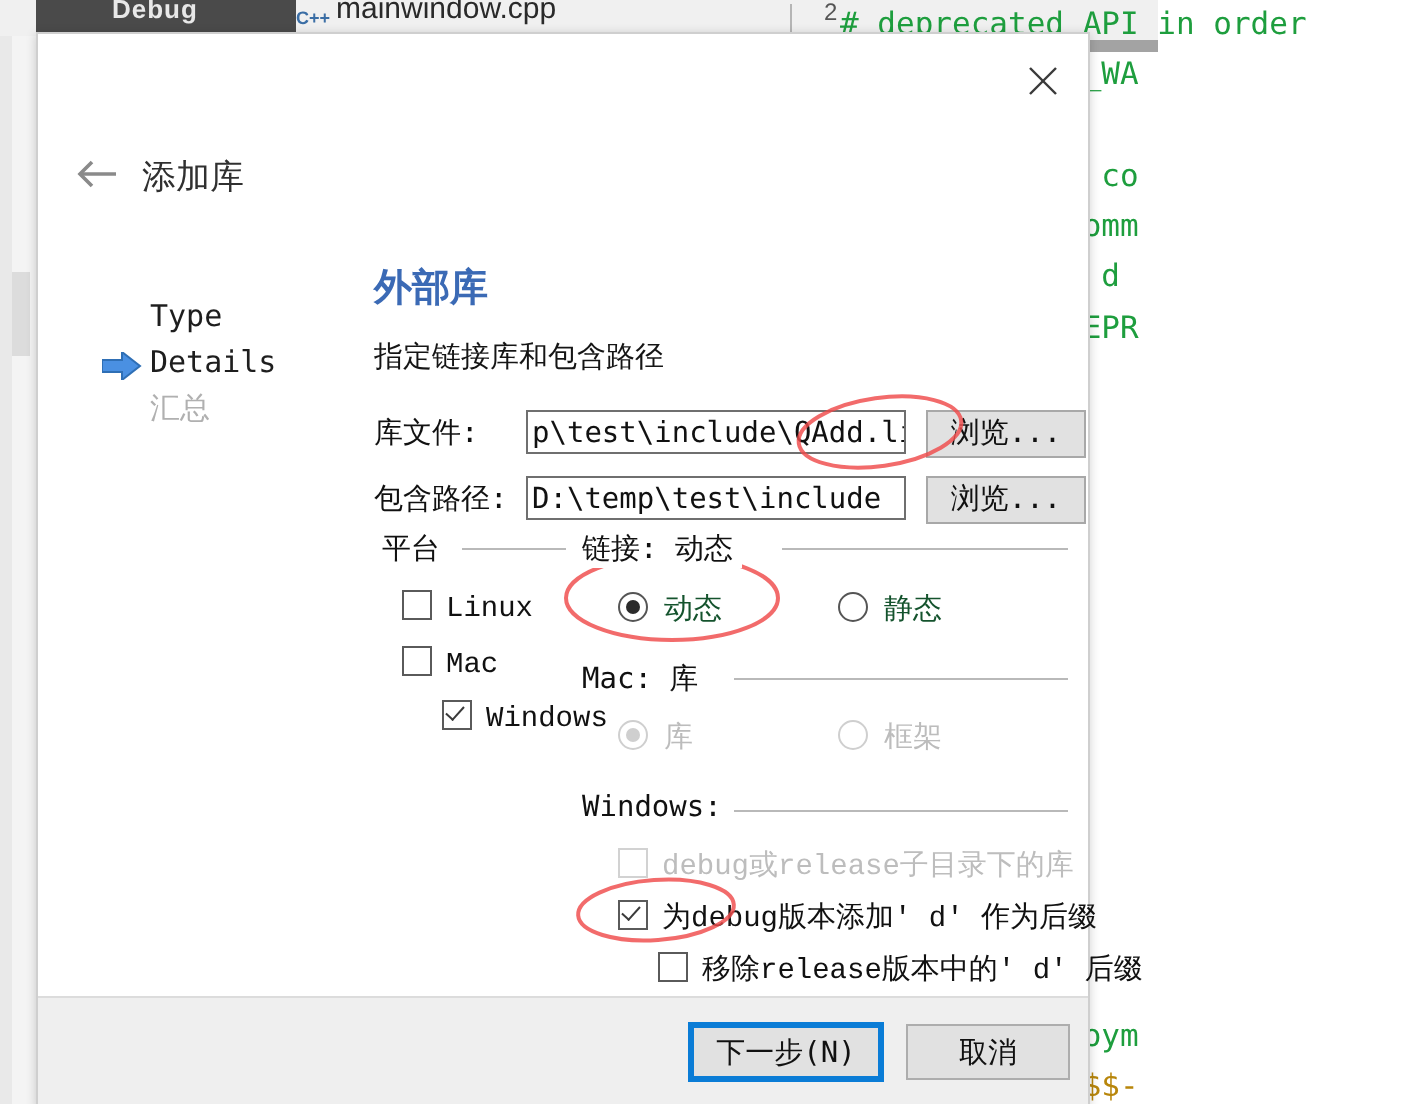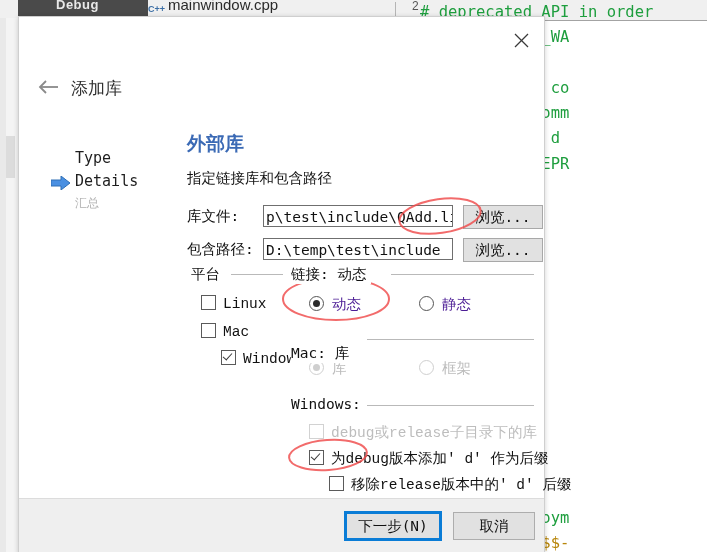--- a/index.html
+++ b/index.html
@@ -6,21 +6,21 @@
   body{
     width:707px;height:552px;overflow:hidden;position:relative;
     background:#ffffff;
     font-family:"Liberation Sans","DejaVu Sans",sans-serif;
     -webkit-font-smoothing:none;
   }
 
   
   #bg{position:absolute;left:0;top:0;width:707px;height:552px;background:#ffffff;}
 
-  .ide-tabbar{position:absolute;left:0;top:0;width:707px;height:20px;background:#f0f0f0;border-bottom:1px solid #a3a3a3;}
+  .ide-tabbar{position:absolute;left:0;top:0;width:579px;height:20px;background:#f0f0f0;border-bottom:6px solid #a3a3a3;}
   .dbg-chip{position:absolute;left:18px;top:0px;width:130px;height:18px;background:#4a4a4a;}
   .dbg-chip span{position:absolute;left:38px;top:-3px;font-size:13px;font-weight:bold;color:#e8e8e8;letter-spacing:.5px;}
   .cpp-icon{position:absolute;left:148px;top:2px;width:16px;height:14px;font-size:9px;font-weight:bold;color:#3b6ea5;line-height:14px;}
   .tab-cpp{position:absolute;left:168px;top:-4px;font-size:15px;color:#2a2a2a;white-space:nowrap;}
   .tab-sep{position:absolute;left:395px;top:2px;width:1px;height:16px;background:#b5b5b5;}
   .tab-num{position:absolute;left:412px;top:-1px;font-size:12px;color:#555;}
 
   .code{
     position:absolute;left:420px;top:0px;width:300px;
     font-family:"DejaVu Sans Mono","Liberation Mono",monospace;
@@ -48,21 +48,21 @@
   #close-btn svg{display:block;}
   .back-arrow{position:absolute;left:16px;top:56px;width:28px;height:28px;
     display:flex;align-items:center;justify-content:center;}
   .dlg-title{position:absolute;left:52px;top:60px;font-size:17px;color:#303030;text-align:center;}
 
   
   .nav{position:absolute;left:56px;top:132px;width:110px;
        font-family:"DejaVu Sans Mono","Liberation Mono",monospace;}
   .nav-row{position:relative;height:23px;font-size:15px;color:#1e1e1e;padding-left:0px;}
   .nav-row.cur .arrow{position:absolute;left:-24px;top:4px;}
-  .nav-row.dim{color:#b0b0b0;font-family:"Liberation Sans",sans-serif;font-size:12px;}
+  .nav-row.dim{color:#b0b0b0;font-family:"Liberation Sans",sans-serif;font-size:15px;}
 
   
   .sect-title{position:absolute;left:168px;top:114px;font-size:19px;color:#3b6ab5;font-weight:bold;
               font-family:"DejaVu Serif","Liberation Serif",serif;}
   .sect-desc{position:absolute;left:168px;top:152px;font-size:14.5px;color:#151515;}
 
   .field-row{position:absolute;left:168px;height:24px;}
   .fld-label{position:absolute;left:0;top:2px;font-size:14.5px;color:#111;
              font-family:"DejaVu Sans Mono","Liberation Mono",monospace;white-space:nowrap;}
   .fld-input{
@@ -83,21 +83,21 @@
 
   .cb{position:absolute;font-size:14.5px;color:#111;
       font-family:Liberation Mono, monospace;white-space:nowrap;}
   .cb .box{display:inline-block;width:13px;height:13px;border:1px solid #5a5a5a;background:#fff;
            vertical-align:-2px;margin-right:7px;position:relative;}
   .cb .box.checked:after{content:"";position:absolute;left:3px;top:0px;width:4px;height:8px;
            border:solid #3a3a3a;border-width:0 1.6px 1.6px 0;transform:rotate(42deg);}
   .cb.dim{color:#bdbdbd;}
   .cb.dim .box{border-color:#d2d2d2;}
 
-  .rd{position:absolute;font-size:14.5px;color:#4c1d95;white-space:nowrap;}
+  .rd{position:absolute;font-size:14.5px;color:#14532d;white-space:nowrap;}
   .rd .dot{display:inline-block;width:13px;height:13px;border:1px solid #555;border-radius:50%;
            background:#fff;vertical-align:-2px;margin-right:8px;position:relative;}
   .rd .dot.sel:after{content:"";position:absolute;left:3px;top:3px;width:7px;height:7px;border-radius:50%;background:#2b2b2b;}
   .rd.dim{color:#bcbcbc;}
   .rd.dim .dot{border-color:#cfcfcf;}
   .rd.dim .dot.sel:after{background:#cfcfcf;}
 
   
   .footer{position:absolute;left:0;bottom:0;width:100%;height:54px;background:#efefef;border-top:1px solid #dcdcdc;}
   .btn{
@@ -196,21 +196,21 @@
   <div class="grp-title" style="left:272px;top:248px;">链接: 动态</div>
   <div class="grp-line" style="left:372px;top:257px;width:143px;"></div>
 
   <div class="rd" style="left:290px;top:278px;">
     <span class="dot sel"></span><span>动态</span>
   </div>
   <div class="rd" style="left:400px;top:278px;">
     <span class="dot"></span><span>静态</span>
   </div>
 
-  <div class="grp-title" style="left:272px;top:313px;margin-top:14px;">Mac: 库</div>
+  <div class="grp-title" style="left:272px;top:313px;">Mac: 库</div>
   <div class="grp-line" style="left:348px;top:322px;width:167px;"></div>
 
   <div class="rd dim" style="left:290px;top:342px;">
     <span class="dot sel"></span><span>库</span>
   </div>
   <div class="rd dim" style="left:400px;top:342px;">
     <span class="dot"></span><span>框架</span>
   </div>
 
   <div class="grp-title" style="left:272px;top:379px;">Windows:</div>

